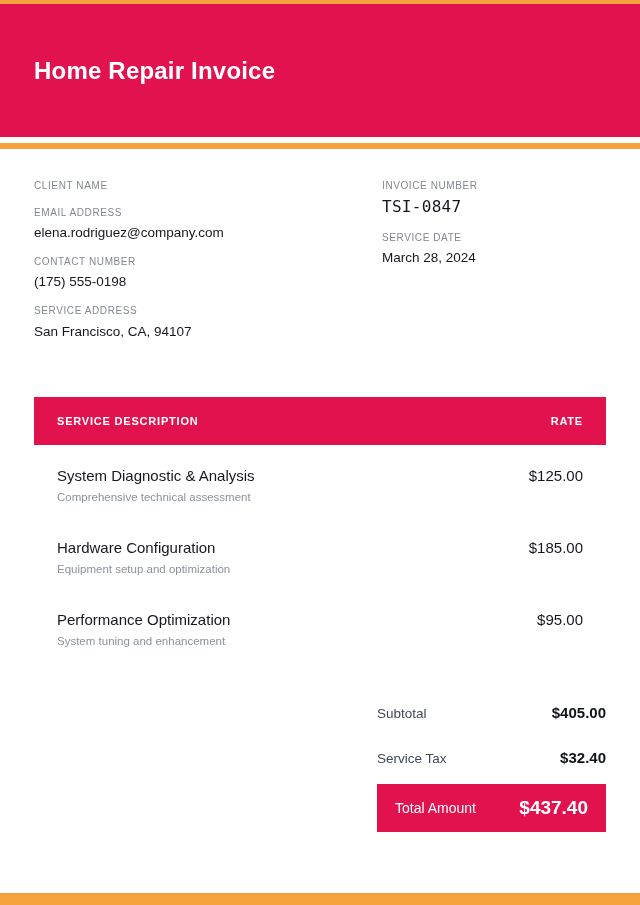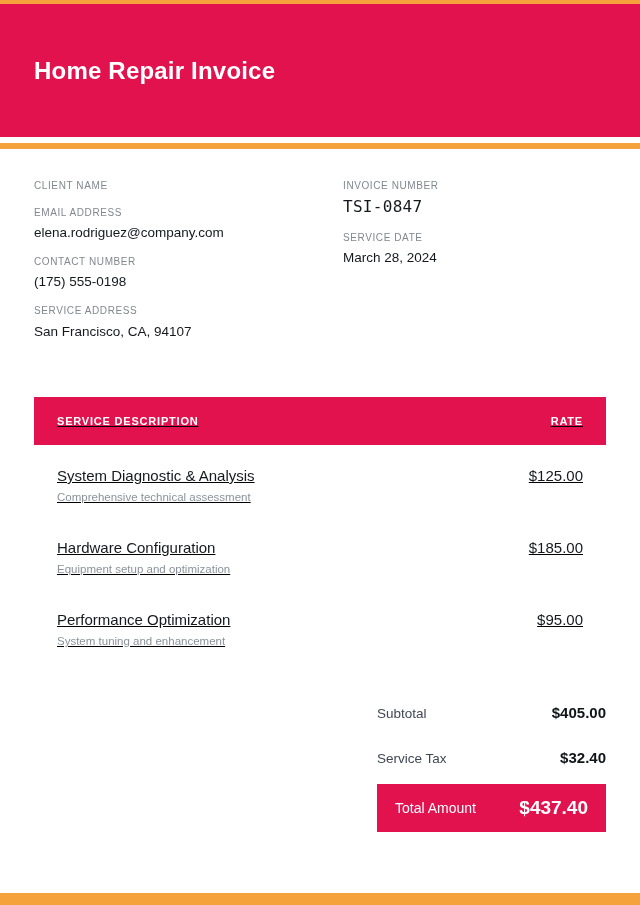--- a/index.html
+++ b/index.html
@@ -34,20 +34,21 @@
     color: #fff;
     font-size: 24px;
     font-weight: 700;
     letter-spacing: 0.2px;
   }
   .stripe-under { height: 6px; margin-top: 6px; }
 
   .client-info {
     display: flex;
     padding: 31px 34px 0 34px;
+    gap: 39px;
   }
   .info-col-left { width: 309px; }
   .info-col-right { flex: 1; }
   .field { margin-bottom: 15px; }
   .field-label {
     font-size: 10px;
     line-height: 12px;
     color: var(--label-gray);
     letter-spacing: 0.6px;
     margin-bottom: 5px;
@@ -62,21 +63,21 @@
     line-height: 20px;
   }
   .field-value.mono {
     font-family: "DejaVu Sans Mono", monospace;
     font-size: 16px;
     line-height: 20px;
     letter-spacing: 0.3px;
   }
   .field-value.multiline { line-height: 19px; }
 
-  .services-table { margin: 41px 34px 0 34px; text-decoration: underline; }
+  .services-table { margin: 41px 34px 0 34px; }
   .table-header {
     height: 48px;
     background: var(--primary);
     display: flex;
     justify-content: space-between;
     align-items: center;
     padding: 0 23px;
   }
   .table-header span {
     color: #fff;

